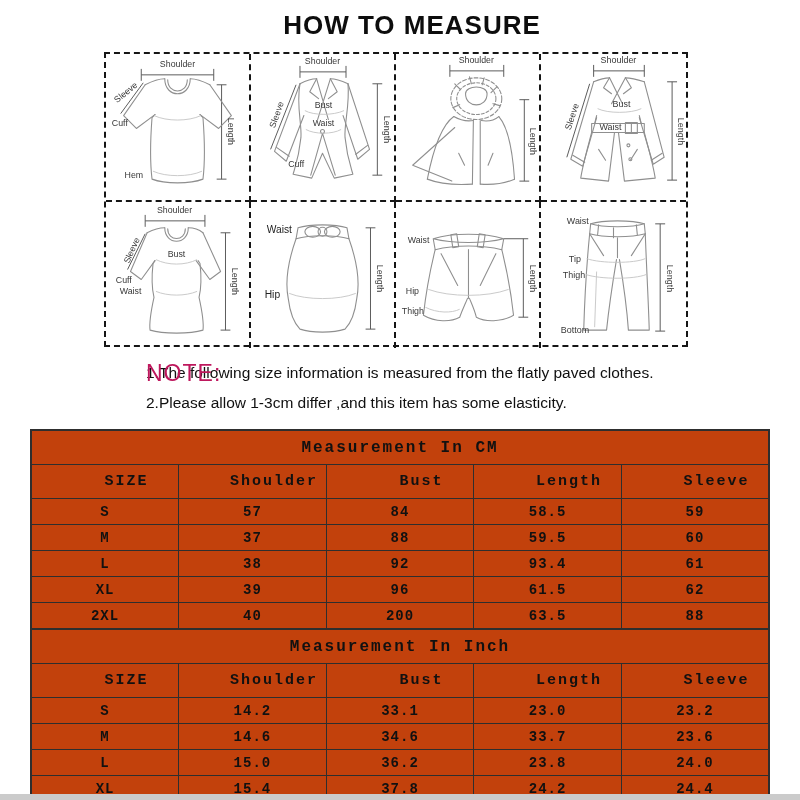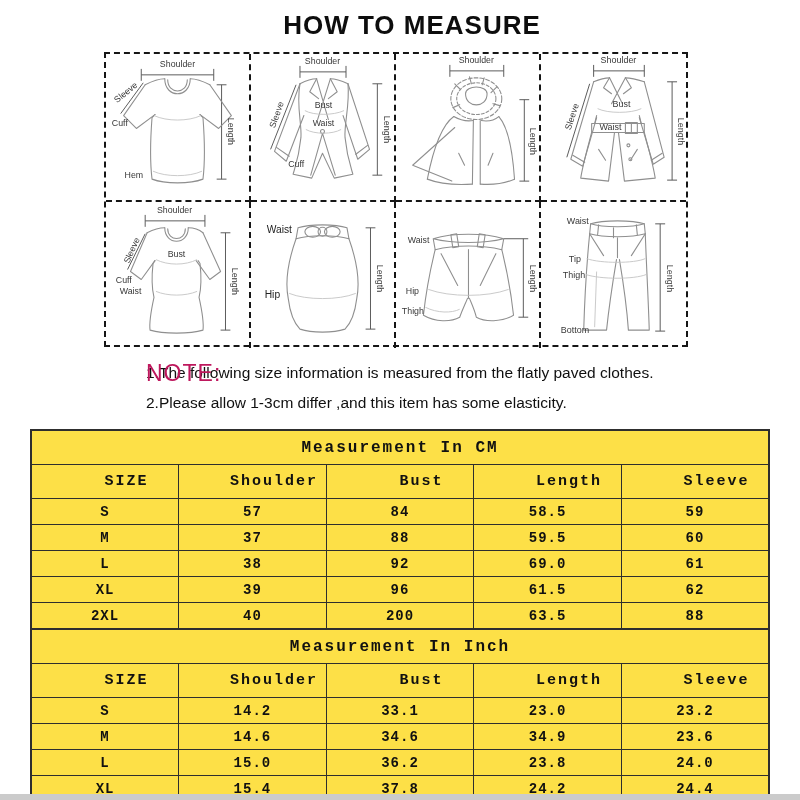--- a/index.html
+++ b/index.html
@@ -28,21 +28,21 @@
   svg .lt{fill:none;stroke:#c3c3c3;stroke-width:0.9;}
   svg .m{fill:none;stroke:#5a5a5a;stroke-width:1;}
   svg text{font-family:"Liberation Sans", sans-serif;font-size:9px;fill:#383838;}
   svg text.big{font-size:10.5px;fill:#222;}
   .note{position:absolute;left:146px;top:360px;width:620px;}
   .note-label{position:absolute;left:0;top:0;font-size:23px;color:#be185d;letter-spacing:1px;}
   .note-lines{display:flex;flex-direction:column;gap:12px;
     font-size:15.5px;color:#101010;padding-top:4px;}
   .tables{position:absolute;left:30px;top:429px;width:740px;}
   table{width:100%;border-collapse:collapse;table-layout:fixed;
-    font-family:"Liberation Mono", monospace;color:#111;background:#fde047;
+    font-family:"Liberation Mono", monospace;color:#111;background:#c2410c;
     border:2px solid #2e2e2e;}
   table.inch{margin-top:-2px;}
   td{border:1px solid #2e2e2e;text-align:center;font-weight:bold;vertical-align:middle;}
   tr.t-title td{height:31px;font-size:16px;letter-spacing:2px;}
   tr.t-head td{height:31px;font-size:15px;letter-spacing:2px;padding-left:44px;}
   tr.t-row td{height:23px;font-size:14px;letter-spacing:1px;}
   .bottom-strip{position:absolute;left:0;right:0;bottom:0;height:6px;background:#cbcbcb;}
 </style>
 </head>
 <body>
@@ -287,21 +287,21 @@
       <td>M</td>
       <td>37</td>
       <td>88</td>
       <td>59.5</td>
       <td>60</td>
     </tr>
     <tr class="t-row">
       <td>L</td>
       <td>38</td>
       <td>92</td>
-      <td>69.0</td>
+      <td>93.4</td>
       <td>61</td>
     </tr>
     <tr class="t-row">
       <td>XL</td>
       <td>39</td>
       <td>96</td>
       <td>61.5</td>
       <td>62</td>
     </tr>
     <tr class="t-row">
@@ -330,21 +330,21 @@
       <td>S</td>
       <td>14.2</td>
       <td>33.1</td>
       <td>23.0</td>
       <td>23.2</td>
     </tr>
     <tr class="t-row">
       <td>M</td>
       <td>14.6</td>
       <td>34.6</td>
-      <td>34.9</td>
+      <td>33.7</td>
       <td>23.6</td>
     </tr>
     <tr class="t-row">
       <td>L</td>
       <td>15.0</td>
       <td>36.2</td>
       <td>23.8</td>
       <td>24.0</td>
     </tr>
     <tr class="t-row">

